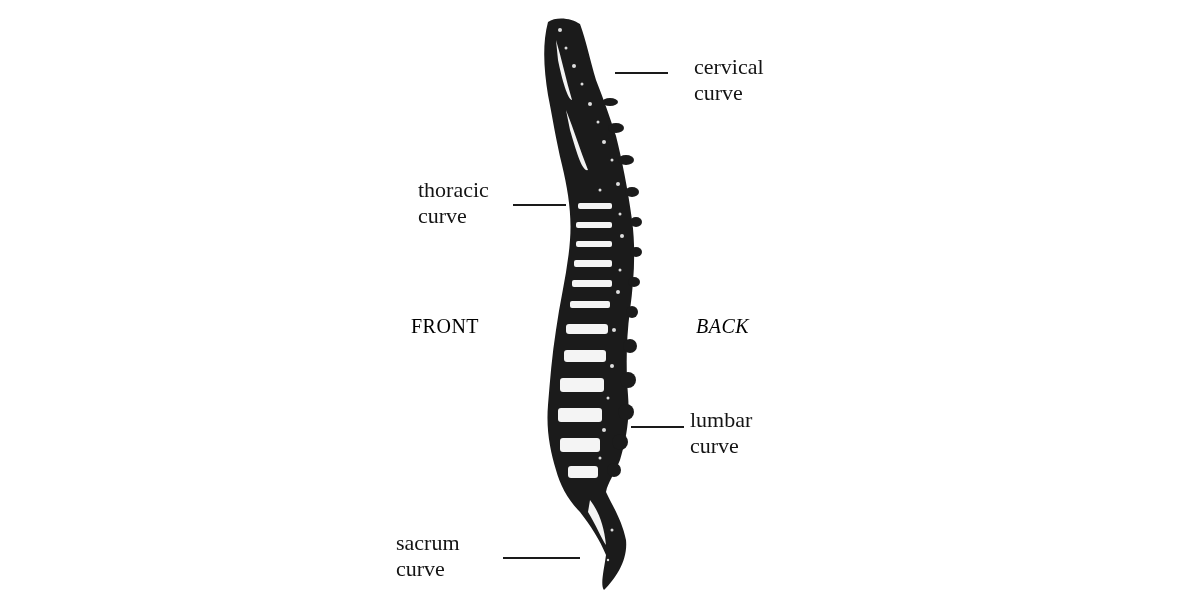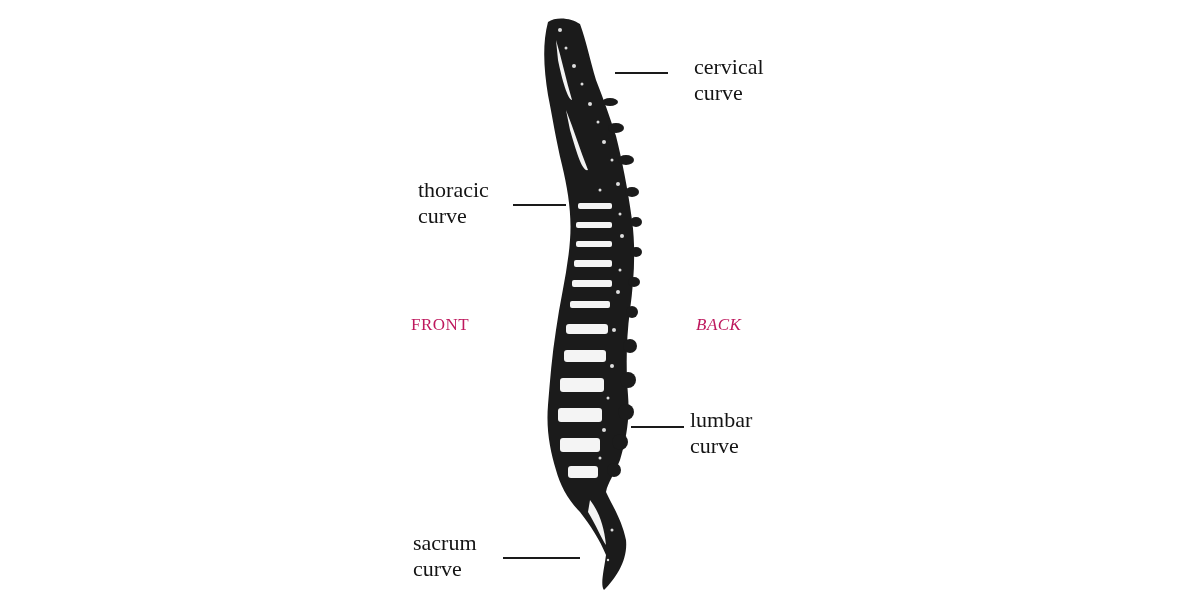--- a/index.html
+++ b/index.html
@@ -1,21 +1,21 @@
 <!DOCTYPE html>
 <html><head>
 <meta charset="utf-8">
 <style>
   html, body { margin: 0; padding: 0; background: #ffffff; }
   body { width: 1200px; height: 600px; position: relative; overflow: hidden;
          font-family: "Liberation Serif", "DejaVu Serif", serif; color: #111; }
   .label { position: absolute; font-size: 22px; line-height: 26px; color: #141414; }
   .label span { display: block; }
   .leader { position: absolute; height: 2px; background: #1a1a1a; }
-  .side { position: absolute; font-size: 17px; letter-spacing: 0.5px; color: #be185d; }
+  .side { position: absolute; font-size: 20px; letter-spacing: 0.5px; color: #000000; }
   #spine { position: absolute; left: 0; top: 0; }
 </style>
 </head>
 <body>
 
 <svg id="spine" width="1200" height="600" viewBox="0 0 1200 600">
 
   <path d="M548,22 C556,16 572,18 580,24 C586,40 590,60 596,80 C604,100 610,118 616,136
        C622,160 628,190 632,220 C636,250 634,280 630,310 C626,340 626,370 628,395
        C630,420 626,440 620,460 C614,475 608,482 606,492 C612,505 622,520 626,540
@@ -98,16 +98,16 @@
 <div class="side" style="left:411px; top:315px;">FRONT</div>
 <div class="side" style="left:696px; top:315px;font-style:italic;">BACK</div>
 
 <div class="leader" style="left:631px; top:426px; width:53px;"></div>
 <div class="label" style="left:690px; top:407px;">
   <span>lumbar</span>
   <span>curve</span>
 </div>
 
 <div class="leader" style="left:503px; top:557px; width:77px;"></div>
-<div class="label" style="left:413px; top:530px;">
+<div class="label" style="left:396px; top:530px;">
   <span>sacrum</span>
   <span>curve</span>
 </div>
 
 </body></html>

